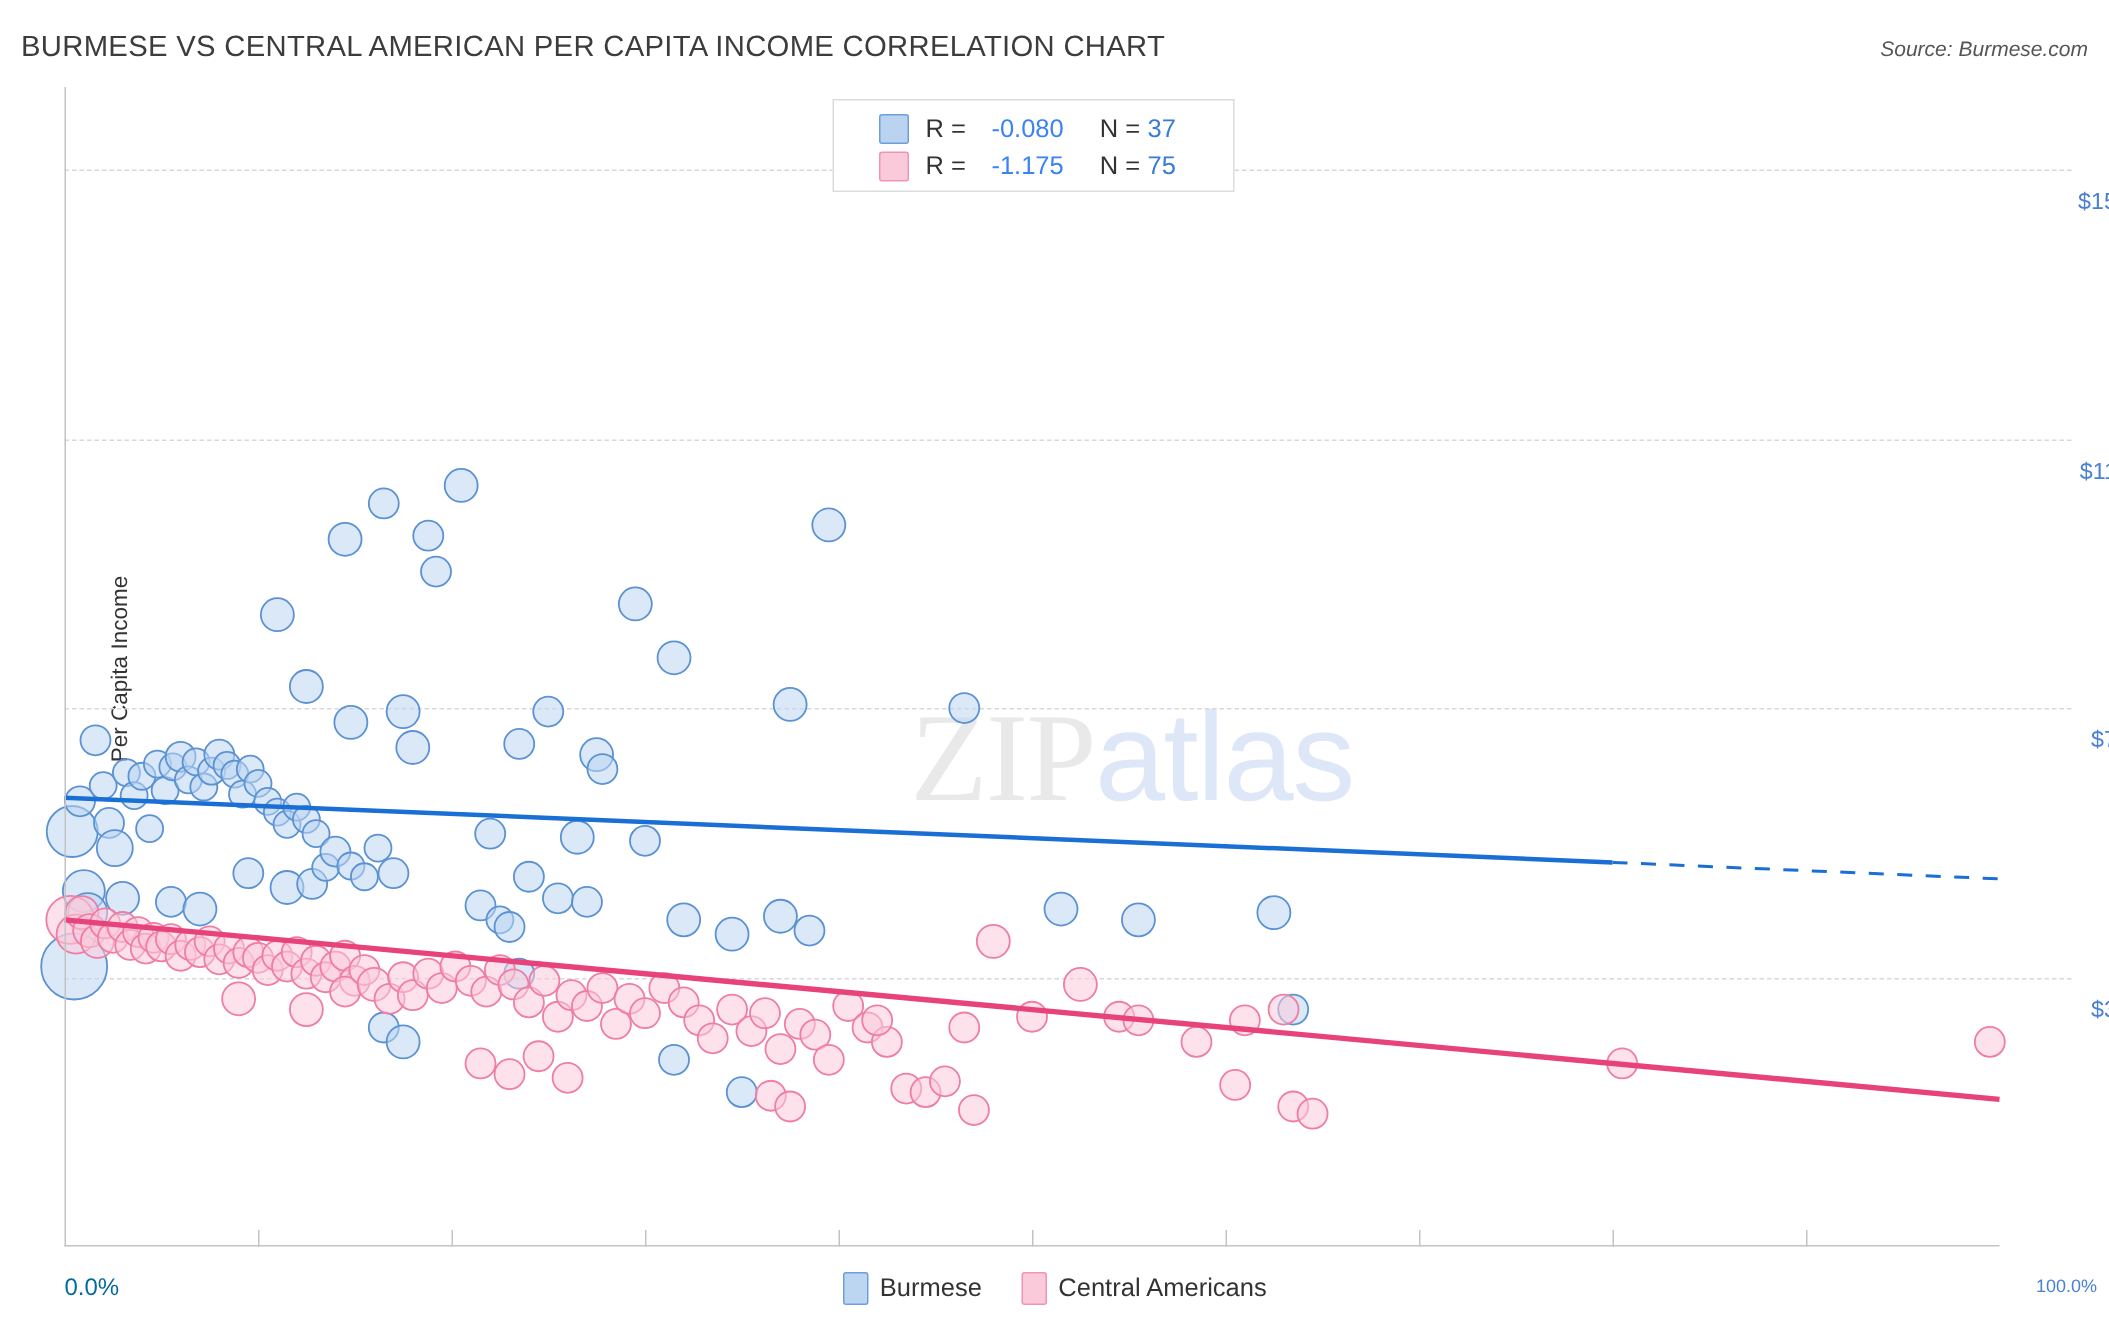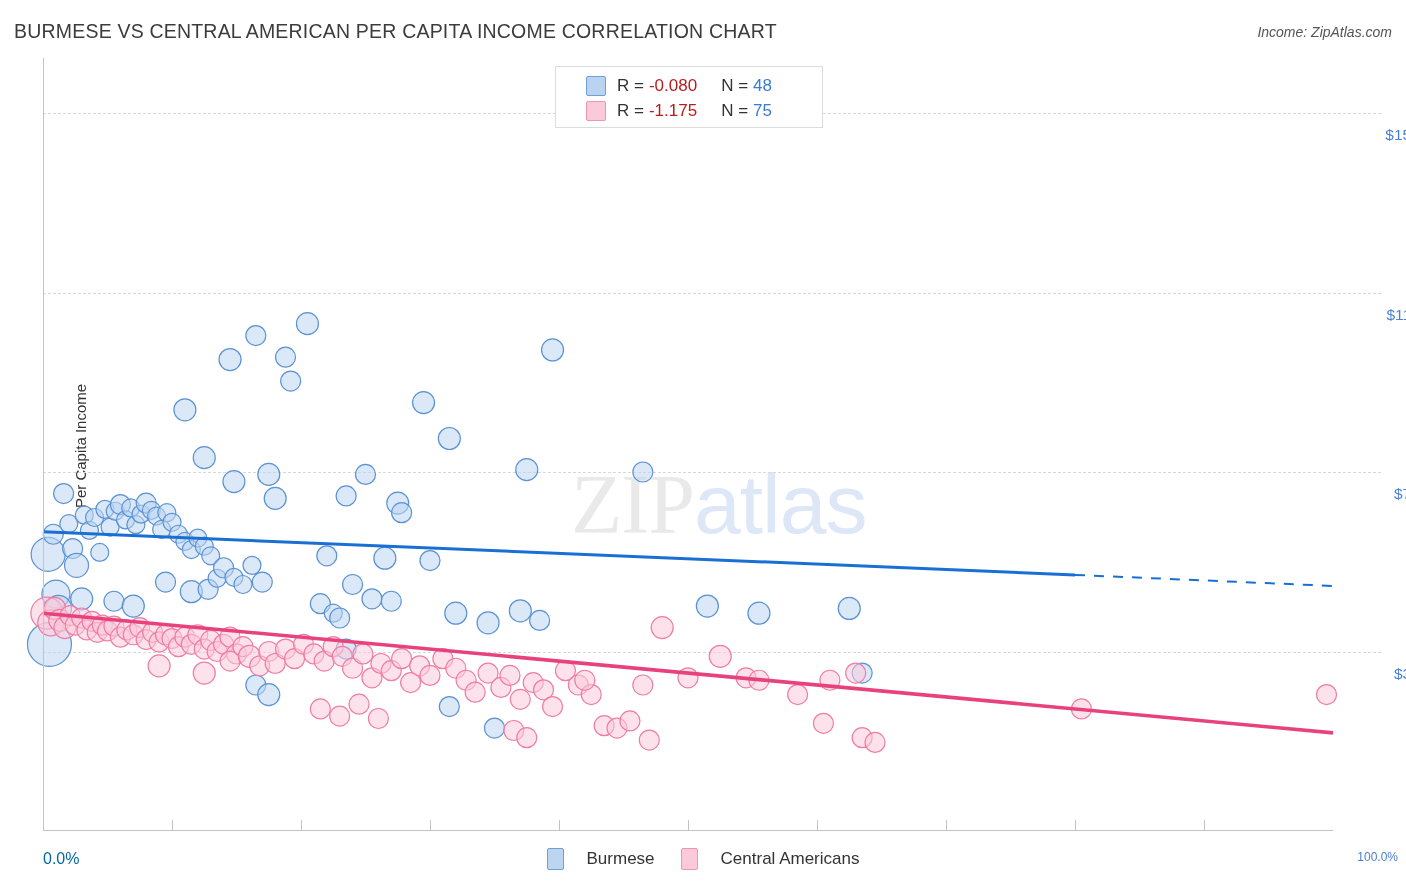--- a/index.html
+++ b/index.html
@@ -47,21 +47,21 @@
     position:absolute;bottom:0;width:0;height:11px;
     border-left:1px solid #c3c3c3;
   }
   .ytitle{
     position:absolute;left:18px;top:50%;
     transform:translateY(-50%) rotate(-90deg);
     transform-origin:center;
     font-size:15px;color:#333;white-space:nowrap;
   }
   .wm{
-    position:absolute;left:528px;top:404px;
+    position:absolute;left:564px;top:404px;
     font-size:84px;line-height:1;
     letter-spacing:-1px;
     user-select:none;pointer-events:none;
   }
   .wm .zip{font-family:"Liberation Serif", serif;color:#e9e9e9;}
   .wm .atlas{font-family:"Liberation Sans", sans-serif;color:#dde7f7;}
   .legend-box{
     position:absolute;left:555px;top:66px;
     width:268px;height:62px;
     background:rgba(255,255,255,.93);
@@ -73,49 +73,49 @@
     display:flex;align-items:center;height:25px;
     font-size:17px;white-space:nowrap;
   }
   .sw{
     width:20px;height:20px;border-radius:2px;
     box-sizing:border-box;margin-right:11px;flex:none;
   }
   .sw.blue{background:#b9d3f0;border:1px solid #6f9fd8;}
   .sw.pink{background:#fbcada;border:1px solid #ef94b4;}
   .lg-k{color:#333;}
-  .lg-v{color:#b91c1c;margin-left:5px;}
+  .lg-v{color:#3b82f6;margin-left:17px;}
   .lg-n{color:#333;margin-left:24px;}
   .lg-nv{color:#3a7bd5;margin-left:5px;}
   .x-left{
     position:absolute;left:43px;top:850px;
     font-size:16px;color:#0369a1;
   }
   .x-right{
     position:absolute;right:8px;top:850px;
     font-size:12px;color:#4a7fd4;
   }
   .bottom-legend{
     position:absolute;left:0;right:0;top:848px;
     display:flex;justify-content:center;align-items:center;gap:26px;
   }
-  .bl-item{display:flex;align-items:center;gap:23px;justify-content:center;}
+  .bl-item{display:flex;align-items:center;gap:8px;justify-content:center;}
   .bl-sw{width:17px;height:22px;border-radius:2px;box-sizing:border-box;}
   .bl-sw.blue{background:#bcd6f2;border:1px solid #6f9fd8;}
   .bl-sw.pink{background:#fbcada;border:1px solid #ef94b4;}
   .bl-txt{font-size:17px;color:#333;}
   svg.layer{position:absolute;left:0;top:0;overflow:visible;}
 </style>
 </head>
 <body>
 
 <div id="chart-root">
 
   <div class="title">BURMESE VS CENTRAL AMERICAN PER CAPITA INCOME CORRELATION CHART</div>
-  <div class="source">Income: ZipAtlas.com</div>
+  <div class="source">Source: Burmese.com</div>
 
   <div class="ytitle">Per Capita Income</div>
 
   <div class="plot" id="plot">
     <div class="wm">
       <span class="zip">ZIP</span><span class="atlas">atlas</span>
     </div>
     <div id="grid">
         <div class="gridline" style="top: 55.0433px;"></div>
         <div class="gridline" style="top: 234.533px;"></div>
@@ -333,21 +333,21 @@
         <div class="ylabel-val" style="top: 615.511px;">$37,500</div>
       </div>
   </div>
 
   <div class="legend-box">
     <div class="legend-row">
       <span class="sw blue"></span>
       <span class="lg-k">R =</span>
       <span class="lg-v">-0.080</span>
       <span class="lg-n">N =</span>
-      <span class="lg-nv">48</span>
+      <span class="lg-nv">37</span>
     </div>
     <div class="legend-row">
       <span class="sw pink"></span>
       <span class="lg-k">R =</span>
       <span class="lg-v">-1.175</span>
       <span class="lg-n">N =</span>
       <span class="lg-nv">75</span>
     </div>
   </div>
 

